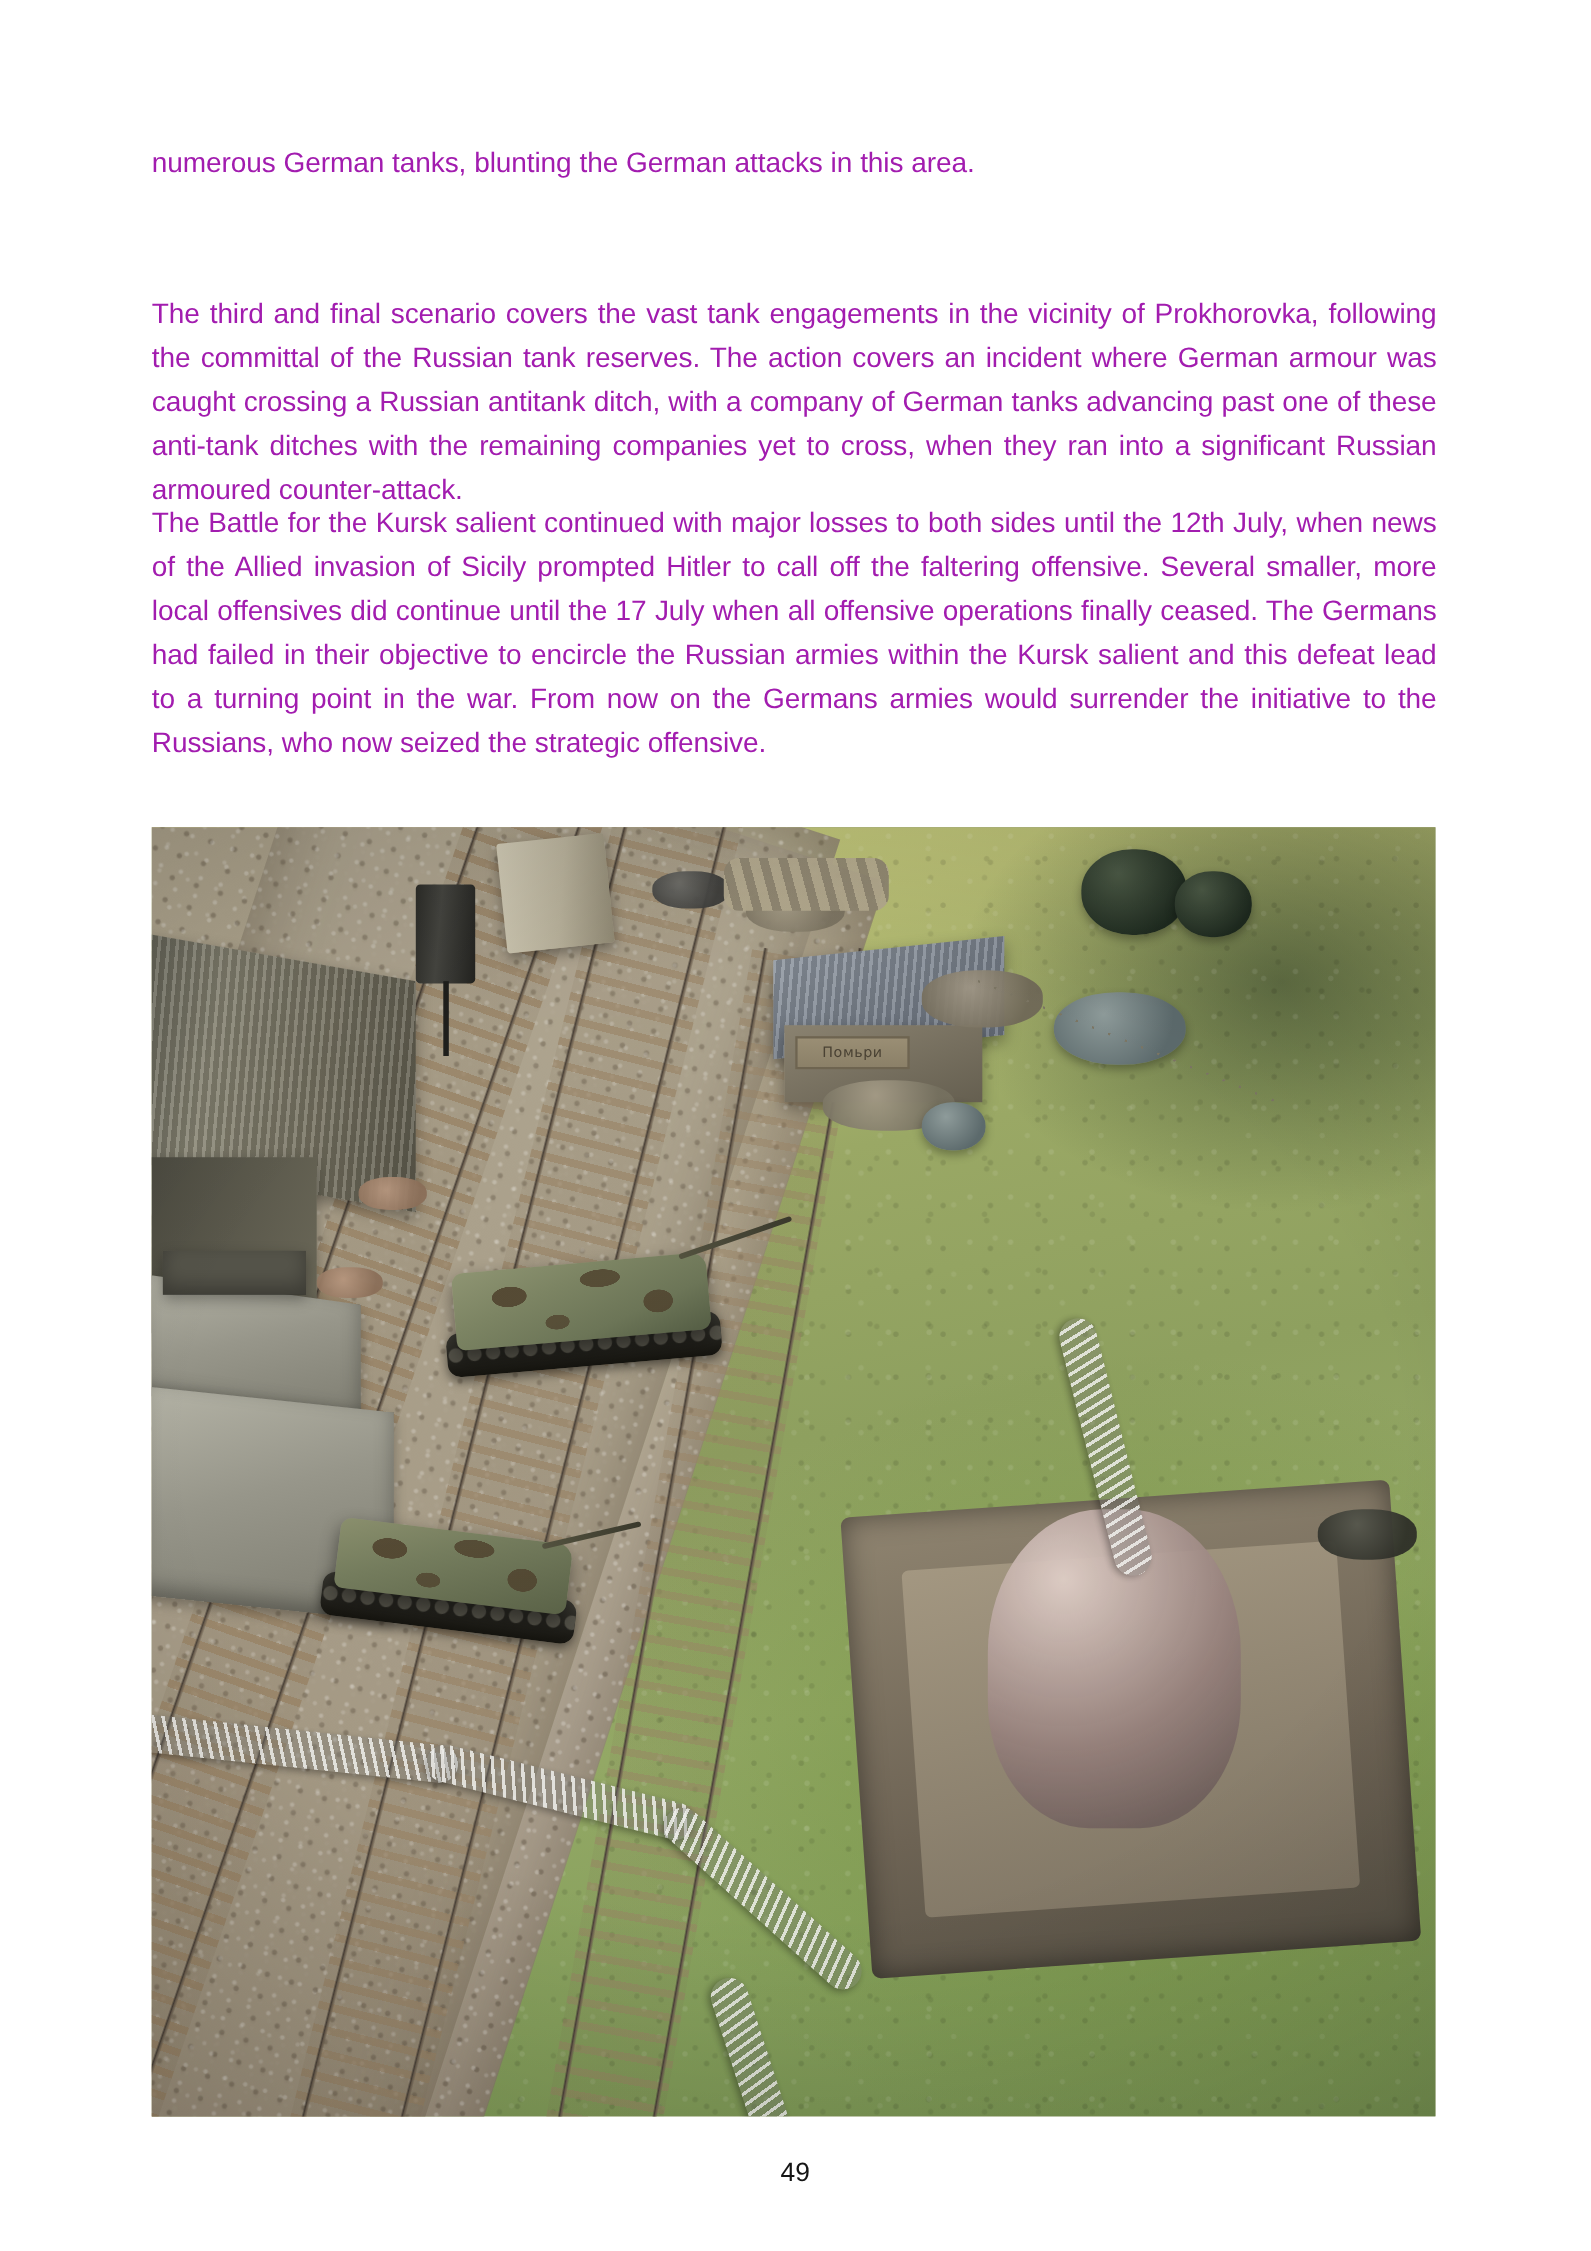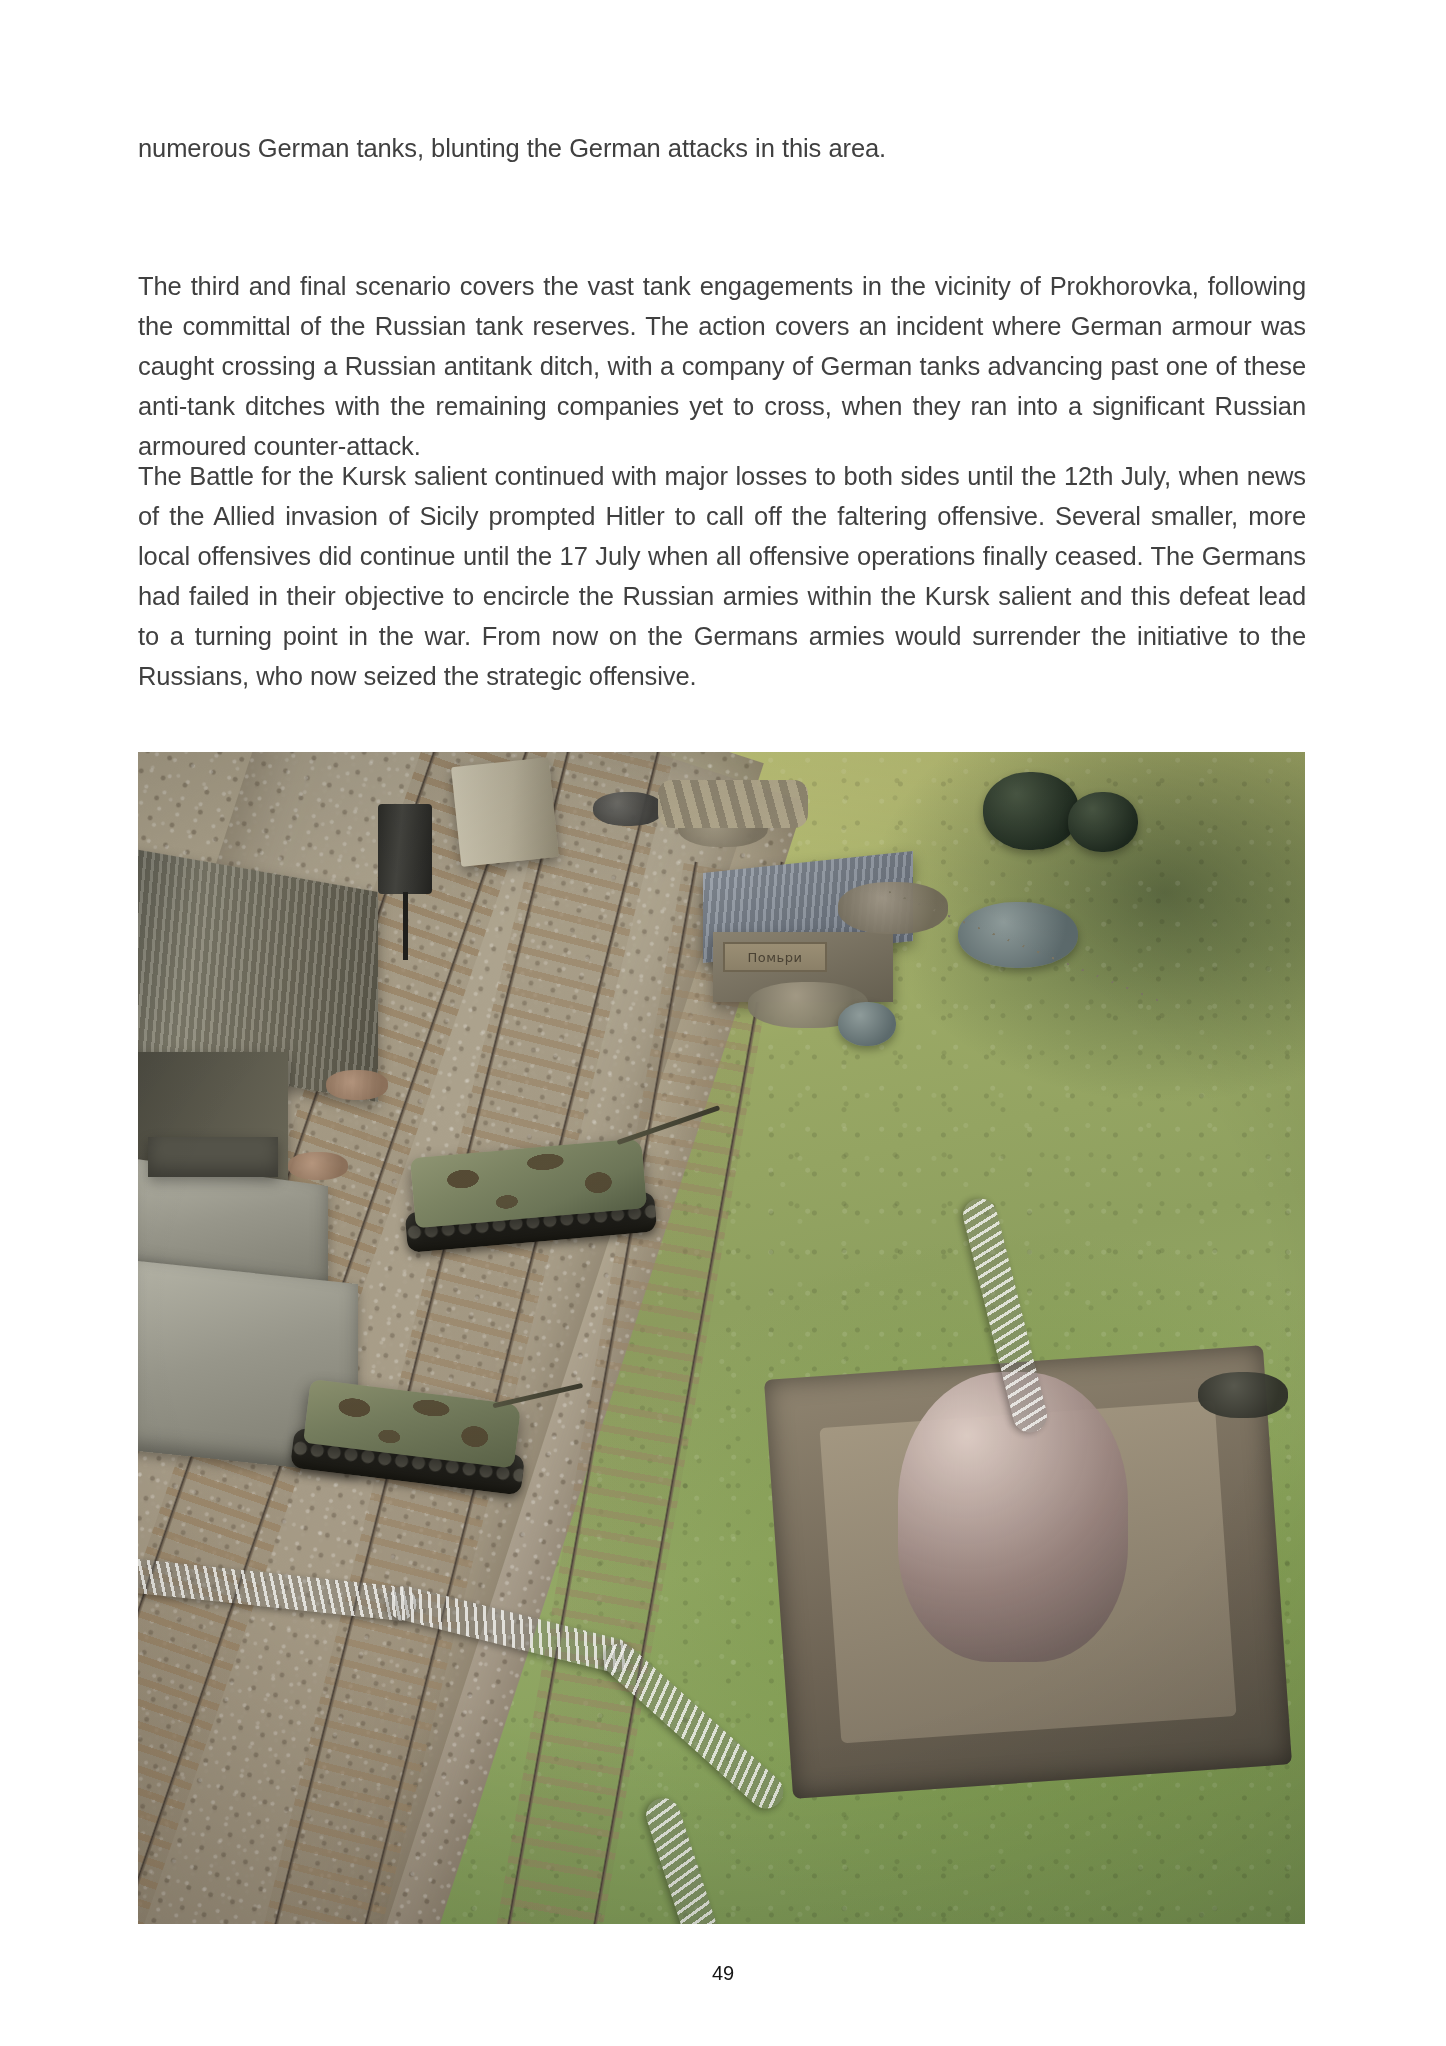--- a/index.html
+++ b/index.html
@@ -24,21 +24,21 @@
     position: absolute;
     left: 138px;
     top: 0;
     width: 1168px;
   }
   .para {
     font-size: 25.5px;
     line-height: 40px;
     text-align: justify;
     text-justify: inter-word;
-    color: #404040;
+    color: #a21caf;
     margin: 0;
     letter-spacing: -0.1px;
     word-spacing: 0.2px;
   }
   #para-intro { position: absolute; top: 128px; left: 0; width: 1168px; text-align: left; }
   #para-scenario { position: absolute; top: 266px; left: 0; width: 1168px; }
   #para-battle { position: absolute; top: 456px; left: 0; width: 1168px; }
 
   
   .photo-frame {
@@ -251,21 +251,21 @@
     position: absolute; inset: 0;
     background:
       radial-gradient(ellipse 1000px 780px at 50% 48%, rgba(0,0,0,0) 55%, rgba(0,0,0,.16) 100%);
     pointer-events: none;
   }
   .page-number {
     position: absolute;
     left: 0; right: 0;
     top: 1962px;
     text-align: center;
-    font-size: 20px;
+    font-size: 24px;
     color: #151515;
     font-family: "Liberation Sans", sans-serif;
   }
 </style>
 </head>
 <body>
 
 <div class="page">
 
   <div class="content">

